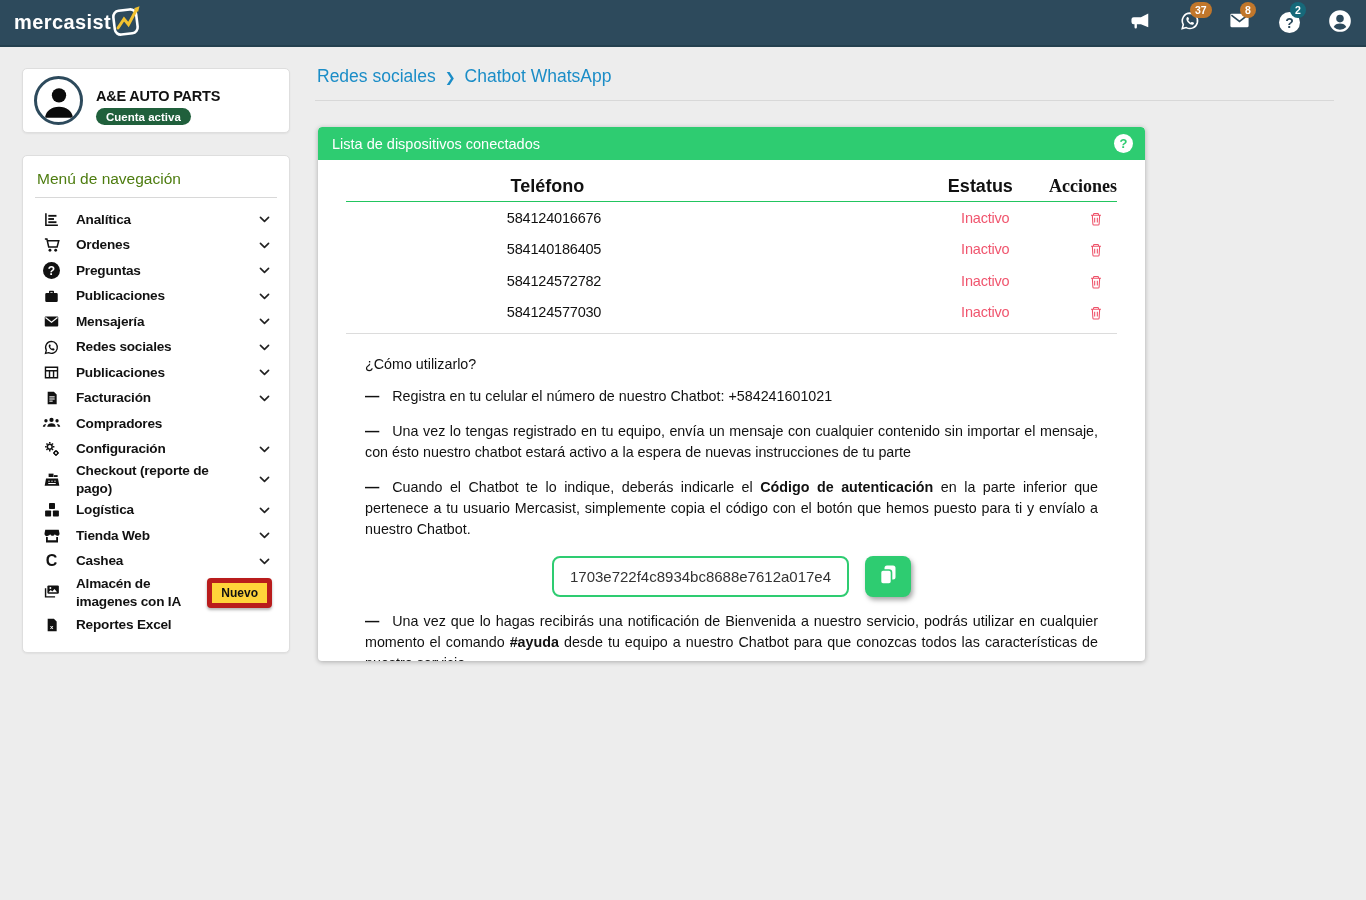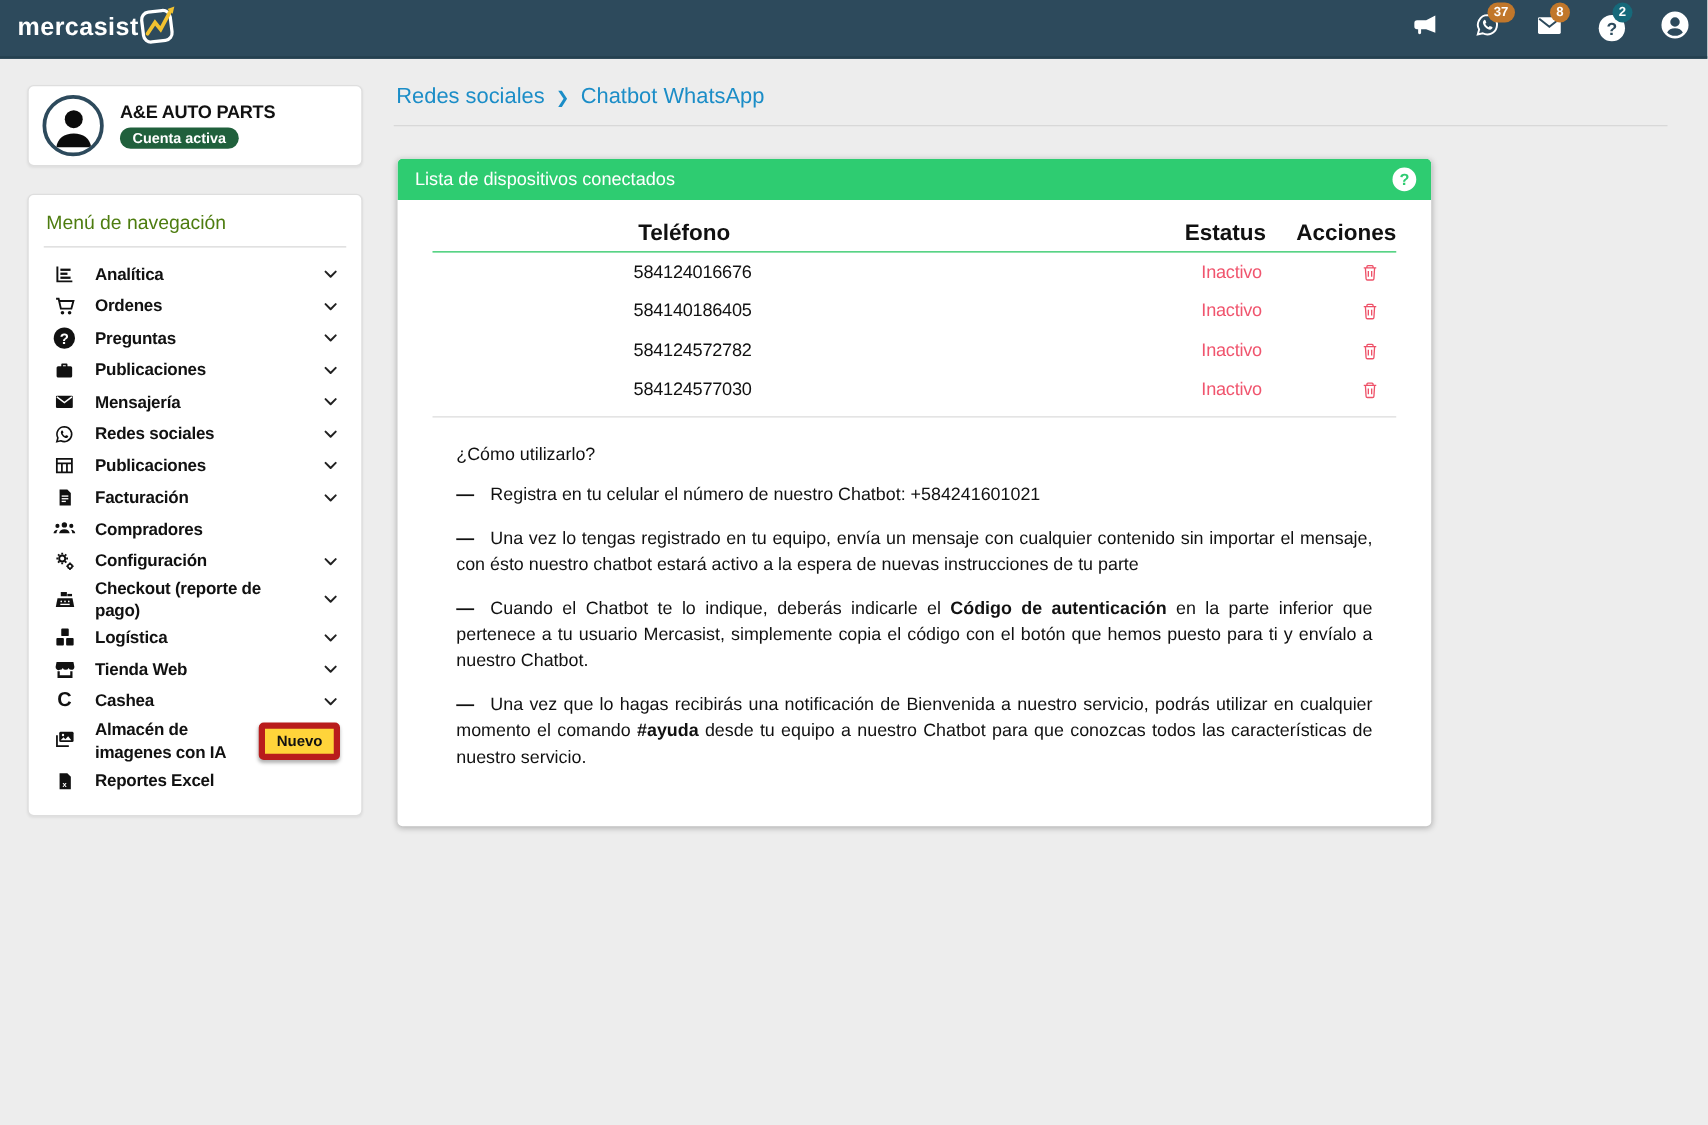--- a/index.html
+++ b/index.html
@@ -21,21 +21,21 @@
   .nav-badge { position:absolute; top:-8px; left:13px; background:#c1772b; color:#fff;
     font-size:10.5px; font-weight:bold; border-radius:9px; padding:2.5px 5px;
     line-height:1; min-width:9px; text-align:center; }
   .nav-badge.teal { background:#16697a; }
   .help-circle { width:21px; height:21px; background:#fff; color:#2d4a5c; border-radius:50%;
     font-size:14px; font-weight:bold; display:flex; align-items:center; justify-content:center; }
   
   .sidebar { position:absolute; left:22px; top:68px; width:268px; }
   .card { background:#fff; border:1px solid #dedede; border-radius:5px;
     box-shadow:0 1px 2px rgba(0,0,0,.06); }
-  .account-card { display:flex; align-items:center; gap:13px; padding:7px 11px; height:65px; }
+  .account-card { display:flex; align-items:flex-end; gap:13px; padding:7px 11px; height:65px; }
   .avatar { width:49px; height:49px; border-radius:50%; border:3px solid #2d4a5c;
     display:flex; align-items:flex-end; justify-content:center; overflow:hidden;
     background:#fff; flex-shrink:0; }
   .acct-name { font-weight:bold; font-size:14.5px; letter-spacing:-.2px; }
   .acct-badge { display:inline-block; margin-top:4px; background:#20603c; color:#fff;
     font-size:11.5px; font-weight:bold; padding:2.5px 10px; border-radius:10px; }
   .menu-card { margin-top:22px; padding:12px 12px 15px; }
   .menu-title { color:#4d7c0f; font-size:15.5px; padding:2px 2px 9px;
     border-bottom:1px solid #d8d8d8; margin-bottom:9px; }
   .mi { display:flex; align-items:center; min-height:25.5px; padding:0 5px 0 7px; cursor:pointer; }
@@ -64,21 +64,21 @@
   .panel-help { position:absolute; right:12px; top:7px; width:19px; height:19px;
     background:#fff; color:#2ecc71; border-radius:50%; font-weight:bold; font-size:13px;
     display:flex; align-items:center; justify-content:center; cursor:pointer; }
   .panel-body { padding:12px 28px 16px; }
   .tbl-head, .tbl-row { display:flex; align-items:center; }
   .tbl-head { height:30px; border-bottom:1px solid #22c55e; font-weight:bold; font-size:18px; }
   .tbl-row { height:31.5px; font-size:14.5px; letter-spacing:-.2px; }
   .tbl-divider { border-bottom:1px solid #dcdcdc; margin-top:5px; }
   .c-phone { width:445px; text-align:center; }
   .c-status { flex:1; padding-left:199px; }
-  .c-actions { width:115px; text-align:right; }
+  .c-actions { width:115px; text-align:right;font-family:Liberation Serif, serif; }
   .status-inactive { color:#f0556e; }
   .trash-btn { color:#ee5168; cursor:pointer; display:inline-flex; margin-right:13px; vertical-align:middle; }
   .instructions { padding:22px 19px 0; font-size:14.3px; }
   .instructions p { margin-top:14px; text-align:justify; line-height:21px; }
   .bullet { font-weight:bold; margin-right:13px; }
   .code-row { display:flex; justify-content:center; align-items:center; gap:16px; margin:16px 0 8px; }
   .code-box { border:2px solid #2ecc71; border-radius:8px; padding:10px 16px; font-size:15px;
     color:#333; background:#fff; min-width:248px; text-align:center; cursor:text; }
   .copy-btn { width:46px; height:41px; background:#2ecc71; border:none; border-radius:8px;
     display:flex; align-items:center; justify-content:center; cursor:pointer;
@@ -459,18 +459,29 @@
             </span></span>
       </div>
       <div class="tbl-divider"></div>
 
       <div class="instructions">
         <div class="how-title">¿Cómo utilizarlo?</div>
         <p><b class="bullet">—</b><span>Registra en tu celular el número de nuestro Chatbot: +584241601021</span></p>
         <p><b class="bullet">—</b><span>Una vez lo tengas registrado en tu equipo, envía un mensaje con cualquier contenido sin importar el mensaje, con ésto nuestro chatbot estará activo a la espera de nuevas instrucciones de tu parte</span></p>
         <p><b class="bullet">—</b><span>Cuando el Chatbot te lo indique, deberás indicarle el </span><b>Código de autenticación</b><span> en la parte inferior que pertenece a tu usuario Mercasist, simplemente copia el código con el botón que hemos puesto para ti y envíalo a nuestro Chatbot.</span></p>
 
+        <div class="code-row">
+          <div class="code-box">1703e722f4c8934bc8688e7612a017e4</div>
+          <button class="copy-btn">
+            <span>
+              <svg width="24" height="24" viewBox="0 0 24 24">
+                <rect x="8.5" y="2.5" width="11" height="14" rx="2.5" fill="#fff"></rect>
+                <rect x="4.5" y="7" width="11" height="14" rx="2.5" fill="#fff" stroke="#2ecc71" stroke-width="1.6"></rect>
+              </svg>
+            </span>
+          </button>
+        </div>
 
         <p><b class="bullet">—</b><span>Una vez que lo hagas recibirás una notificación de Bienvenida a nuestro servicio, podrás utilizar en cualquier momento el comando </span><b>#ayuda</b><span> desde tu equipo a nuestro Chatbot para que conozcas todos las características de nuestro servicio.</span></p>
       </div>
     </div>
   </div>
 </div>
 
 </body></html>

